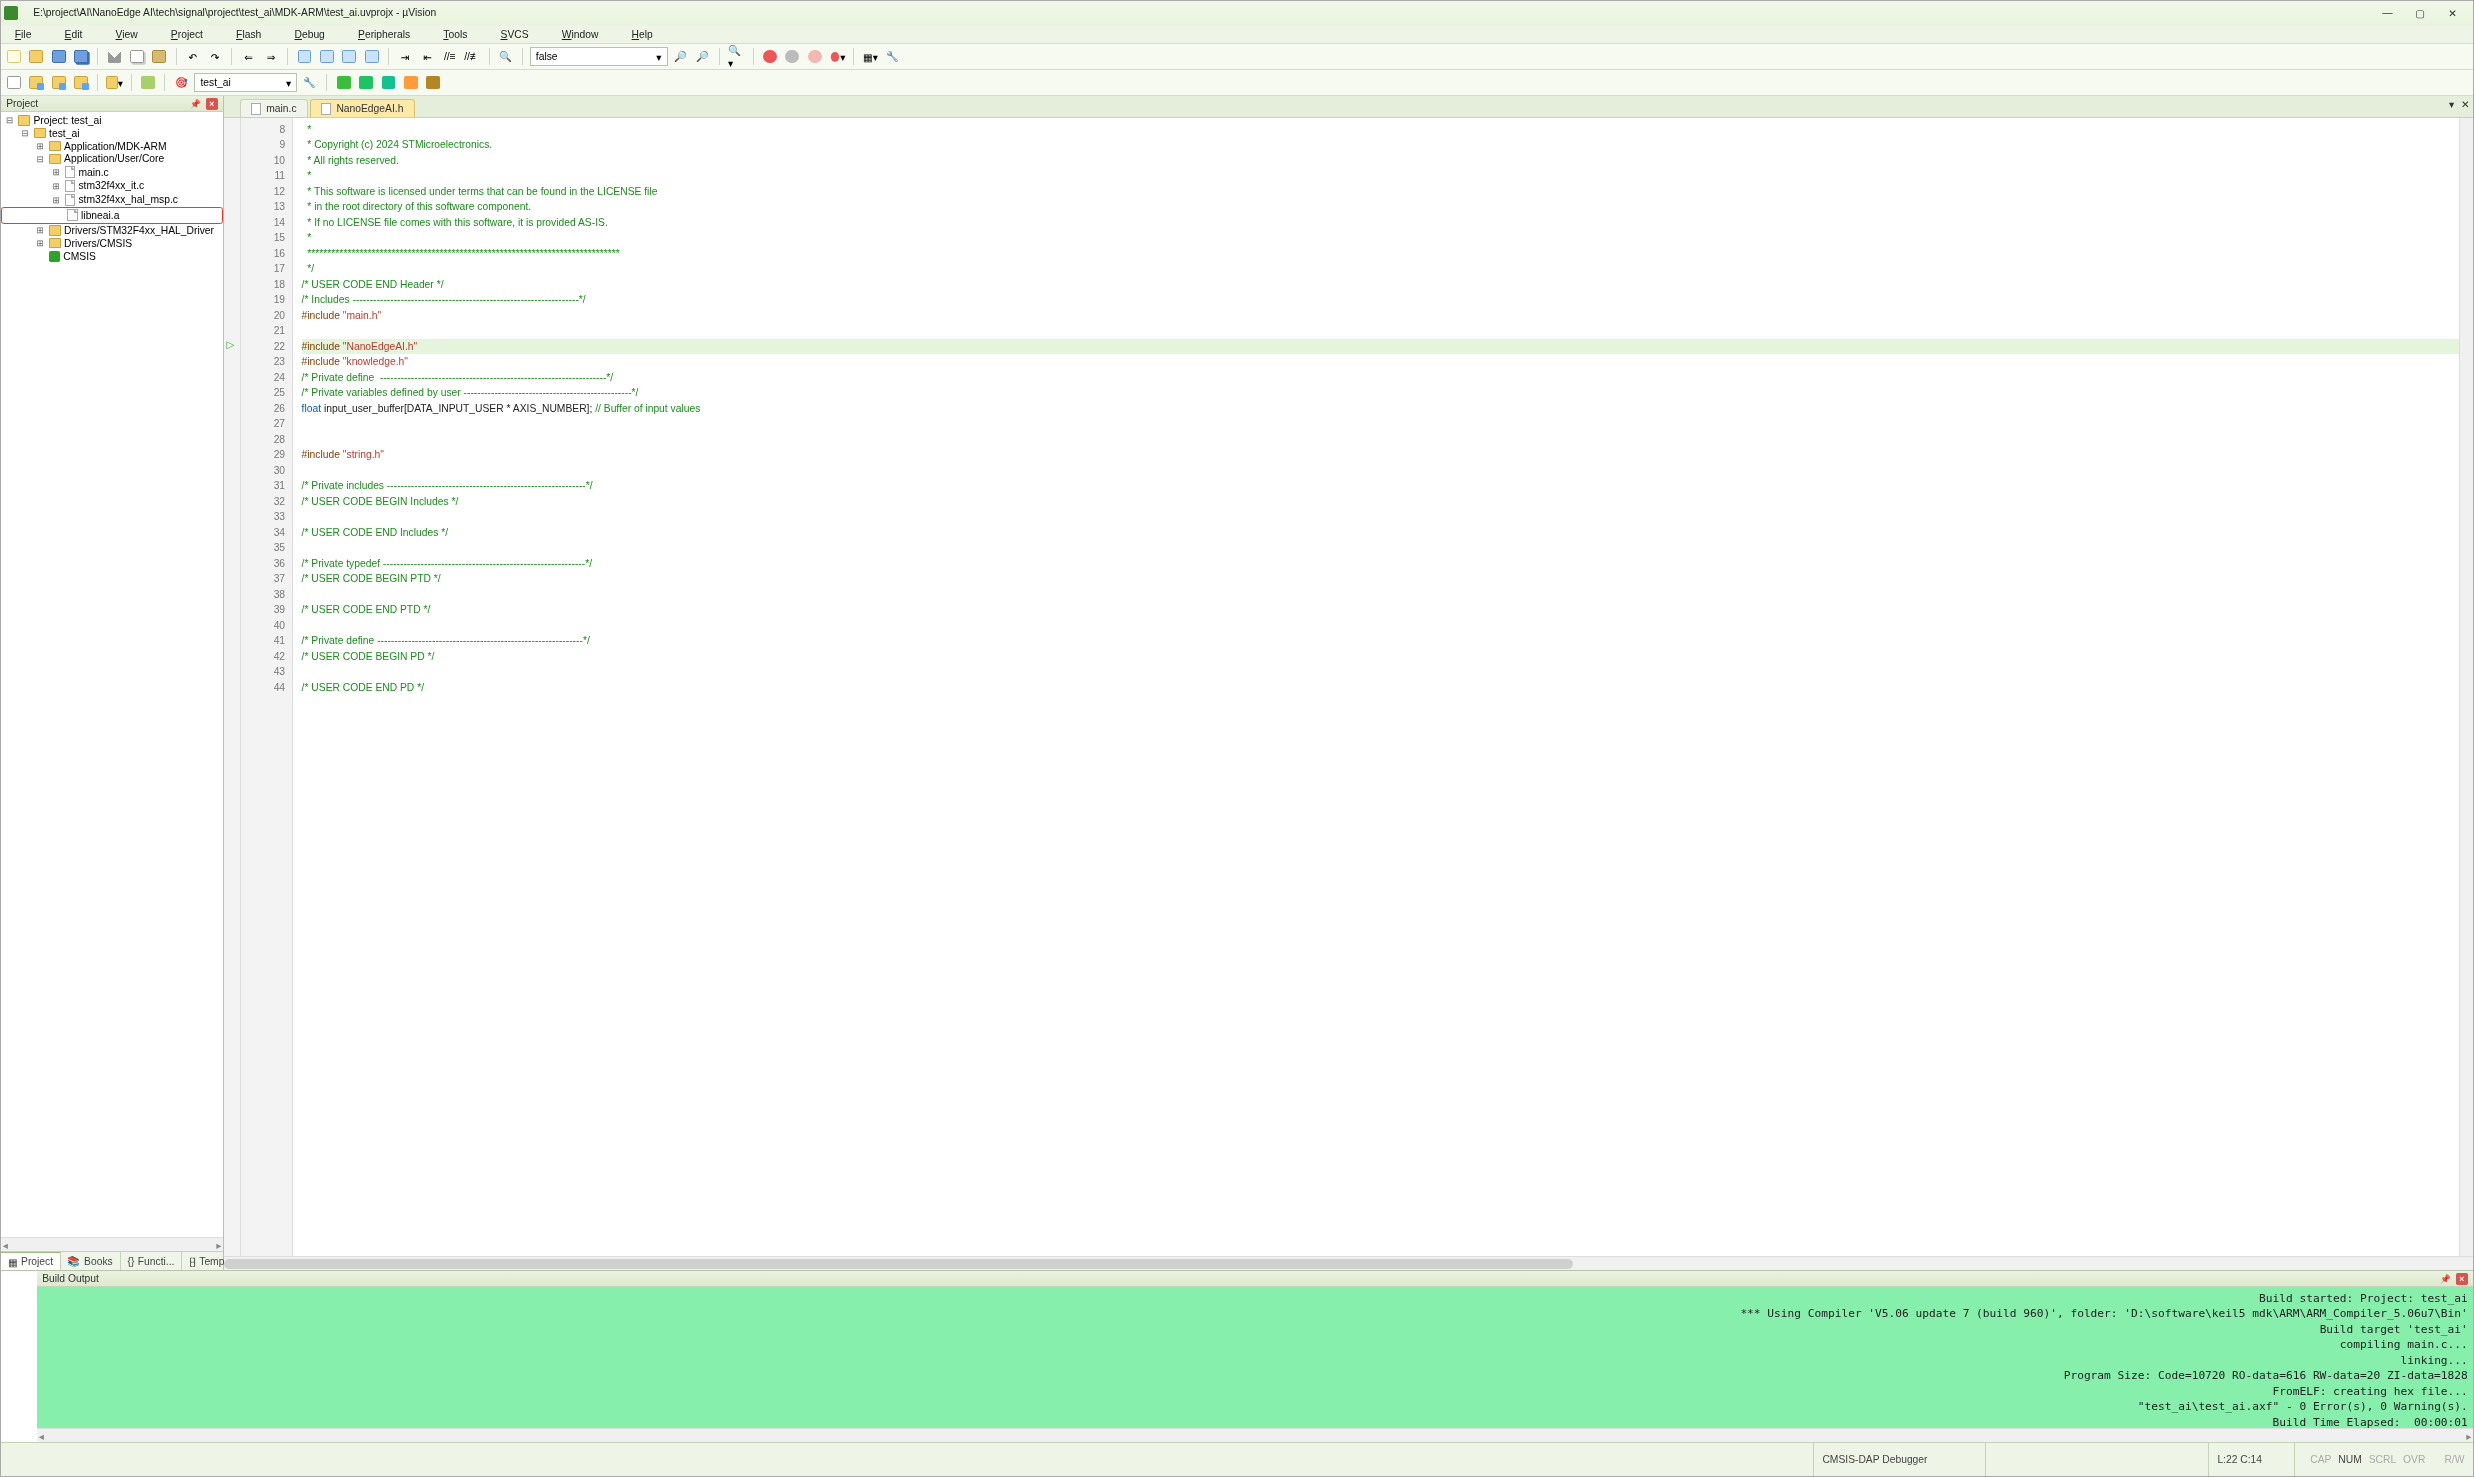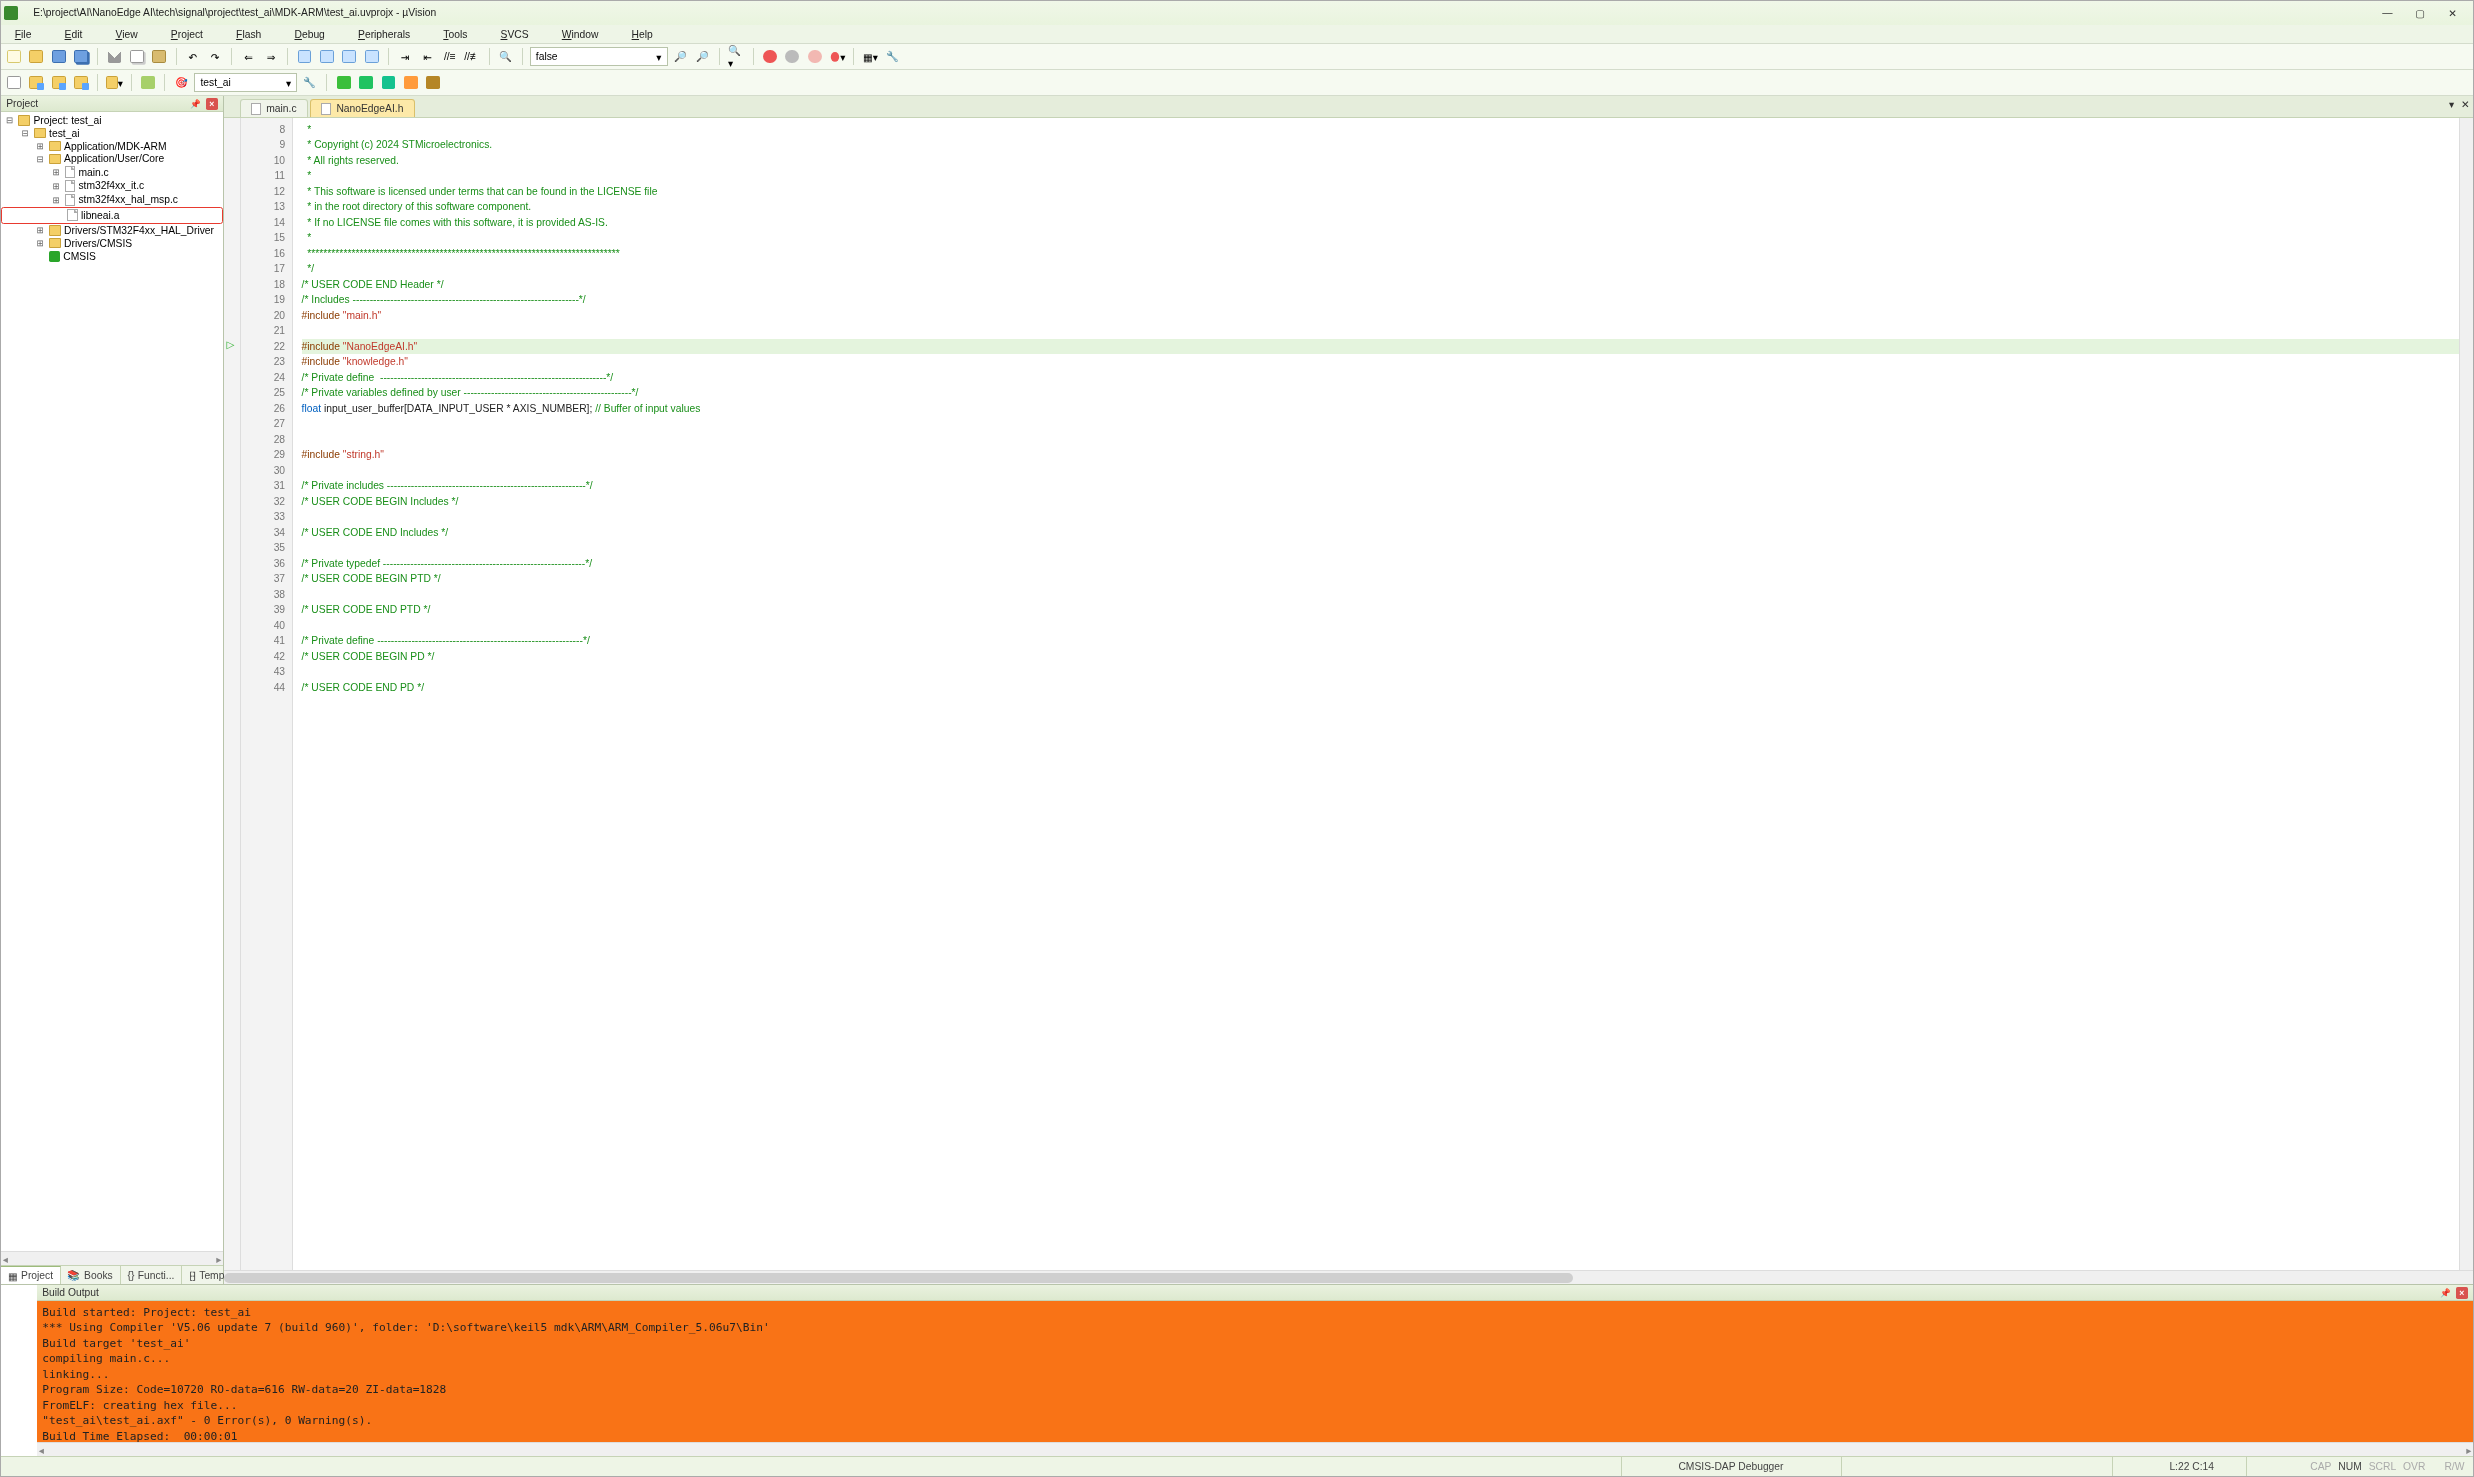--- a/index.html
+++ b/index.html
@@ -64,29 +64,29 @@
 .code .c-kw{ color:#0060c0; }
 .code .hl-line{ background:#e4f4dd; }
 .break-col{ width:17px; background:#f3f3f3; border-right:0.9px solid #ddd; position:relative;}
 .break-col .arrow{ position:absolute; left:2.6px; color:#2db02d; font-size:10.3px; }
 .editor .vscroll{ width:13.8px; background:#f0f0f0; border-left:0.9px solid #ddd; }
 .editor-hscroll{ height:13.8px; background:#f0f0f0; border-top:0.9px solid #ddd; position:relative;}
 .editor-hscroll .thumb{position:absolute;left:0;top:1.7px;height:10.3px;width:60%;background:#cfcfcf;border-radius:5.2px}
 
 
 .build { height:172px; display:flex; flex-direction:column; border-top:0.9px solid #b8c4aa;padding-left:36px; }
-.build .out { flex:1; background:#f97316; font-family:Consolas,monospace; font-size:11.2px; line-height:15.5px; padding:3.4px 5.2px; white-space:pre; overflow:auto; color:#222; }
+.build .out { flex:1; background:#86efac; font-family:Consolas,monospace; font-size:11.2px; line-height:15.5px; padding:3.4px 5.2px; white-space:pre; overflow:auto; color:#222;text-align:right; }
 .build .hscroll{height:13.8px;}
 .build-header{ display:flex; justify-content:space-between; align-items:center; background:linear-gradient(#eaf2df,#dde9cf); border-bottom:0.9px solid #c6d3b6; padding:1.7px 5.2px; font-size:10.3px; color:#333;}
 .build-header .hicons{display:flex;gap:5.2px}
 .pin-icon::before{content:"📌";font-size:8.6px}
 .close-x{ width:12px;height:12px;background:#d9534f;color:#fff;display:inline-flex;align-items:center;justify-content:center;border-radius:1.7px;font-size:8.6px;font-weight:bold }
 
 
-.statusbar{ height:20px; display:flex; align-items:center; background:#eef5e6; border-top:0.9px solid #c6d3b6; font-size:10.3px; color:#444;gap:48px;}
+.statusbar{ height:34px; display:flex; align-items:center; background:#eef5e6; border-top:0.9px solid #c6d3b6; font-size:10.3px; color:#444;}
 .statusbar .seg{ padding:0 8.6px; border-right:0.9px solid #c6d3b6; height:100%; display:flex; align-items:center;}
 .statusbar .flex{flex:1}
 .statusbar .faded{color:#aaa}
 
 
 .i{display:inline-block;width:13.8px;height:13.8px;border-radius:1.7px}
 .i-new{background:#fffbe3;border:0.9px solid #d7c96e}
 .i-open{background:#f4cf67;border:0.9px solid #caa23a}
 .i-save{background:#6ea0e0;border:0.9px solid #3c6fb0}
 .i-saveall{background:#6ea0e0;border:0.9px solid #3c6fb0;box-shadow:1.7px 1.7px 0 #3c6fb0}

